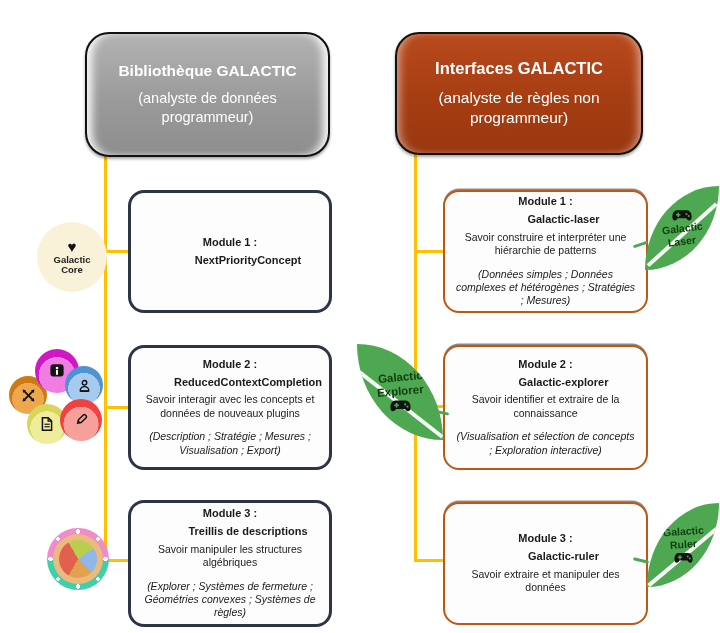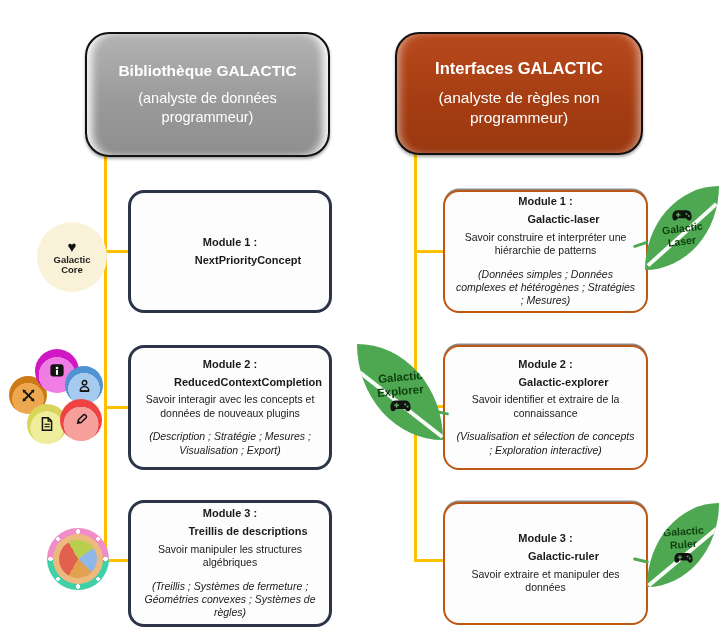--- a/index.html
+++ b/index.html
@@ -102,21 +102,21 @@
   <div class="module navy" style="left:128px;top:345px;width:204px;height:125px">
     <div class="m-label">Module 2 :</div>
     <div class="m-name">ReducedContextCompletion</div>
     <div class="m-desc">Savoir interagir avec les concepts et données de nouveaux plugins</div>
     <div class="m-kw">(Description ; Stratégie ; Mesures ; Visualisation ; Export)</div>
   </div>
   <div class="module navy" style="left:128px;top:500px;width:204px;height:127px">
     <div class="m-label">Module 3 :</div>
     <div class="m-name">Treillis de descriptions</div>
     <div class="m-desc">Savoir manipuler les structures algébriques</div>
-    <div class="m-kw">(Treillis ; Systèmes de fermeture ; Géométries convexes ; Systèmes de règles)</div>
+    <div class="m-kw">(Explorer ; Systèmes de fermeture ; Géométries convexes ; Systèmes de règles)</div>
   </div>
 
   <div class="module orange" style="left:443px;top:190px;width:205px;height:123px">
     <div class="m-label">Module 1 :</div>
     <div class="m-name">Galactic-laser</div>
     <div class="m-desc">Savoir construire et interpréter une hiérarchie de patterns</div>
     <div class="m-kw">(Données simples ; Données complexes et hétérogènes ; Stratégies ; Mesures)</div>
   </div>
   <div class="module orange" style="left:443px;top:345px;width:205px;height:125px">
     <div class="m-label">Module 2 :</div>

